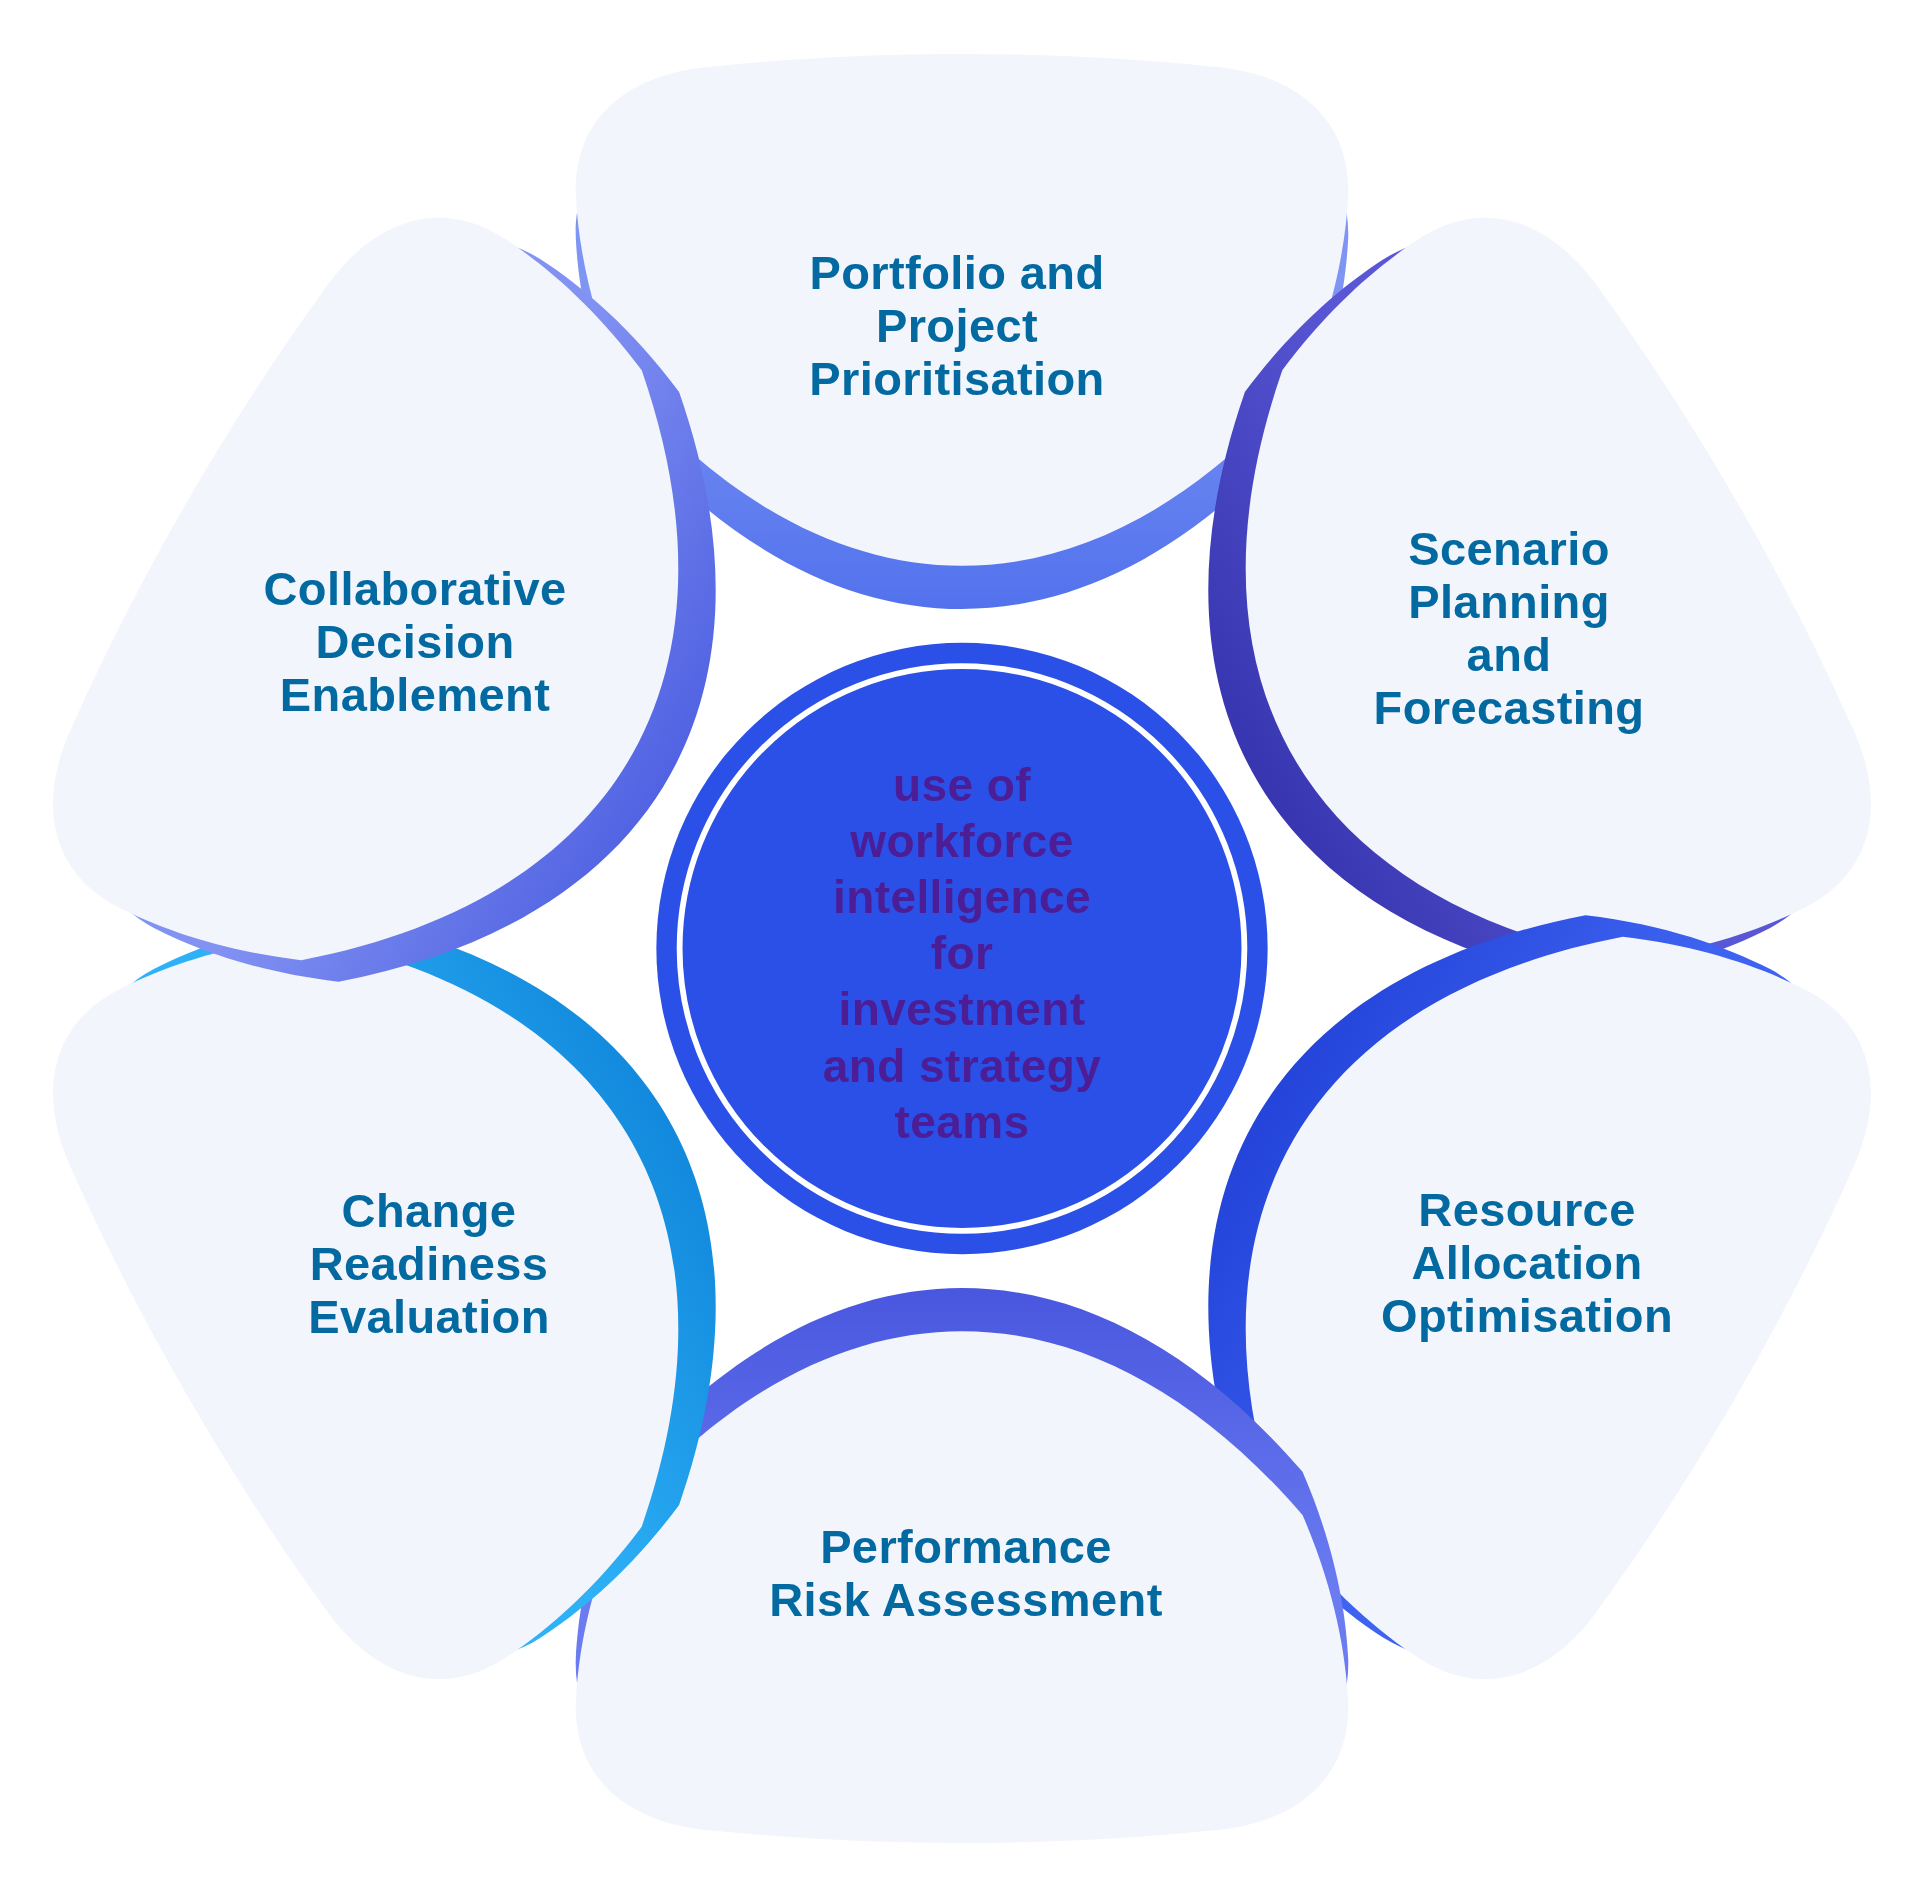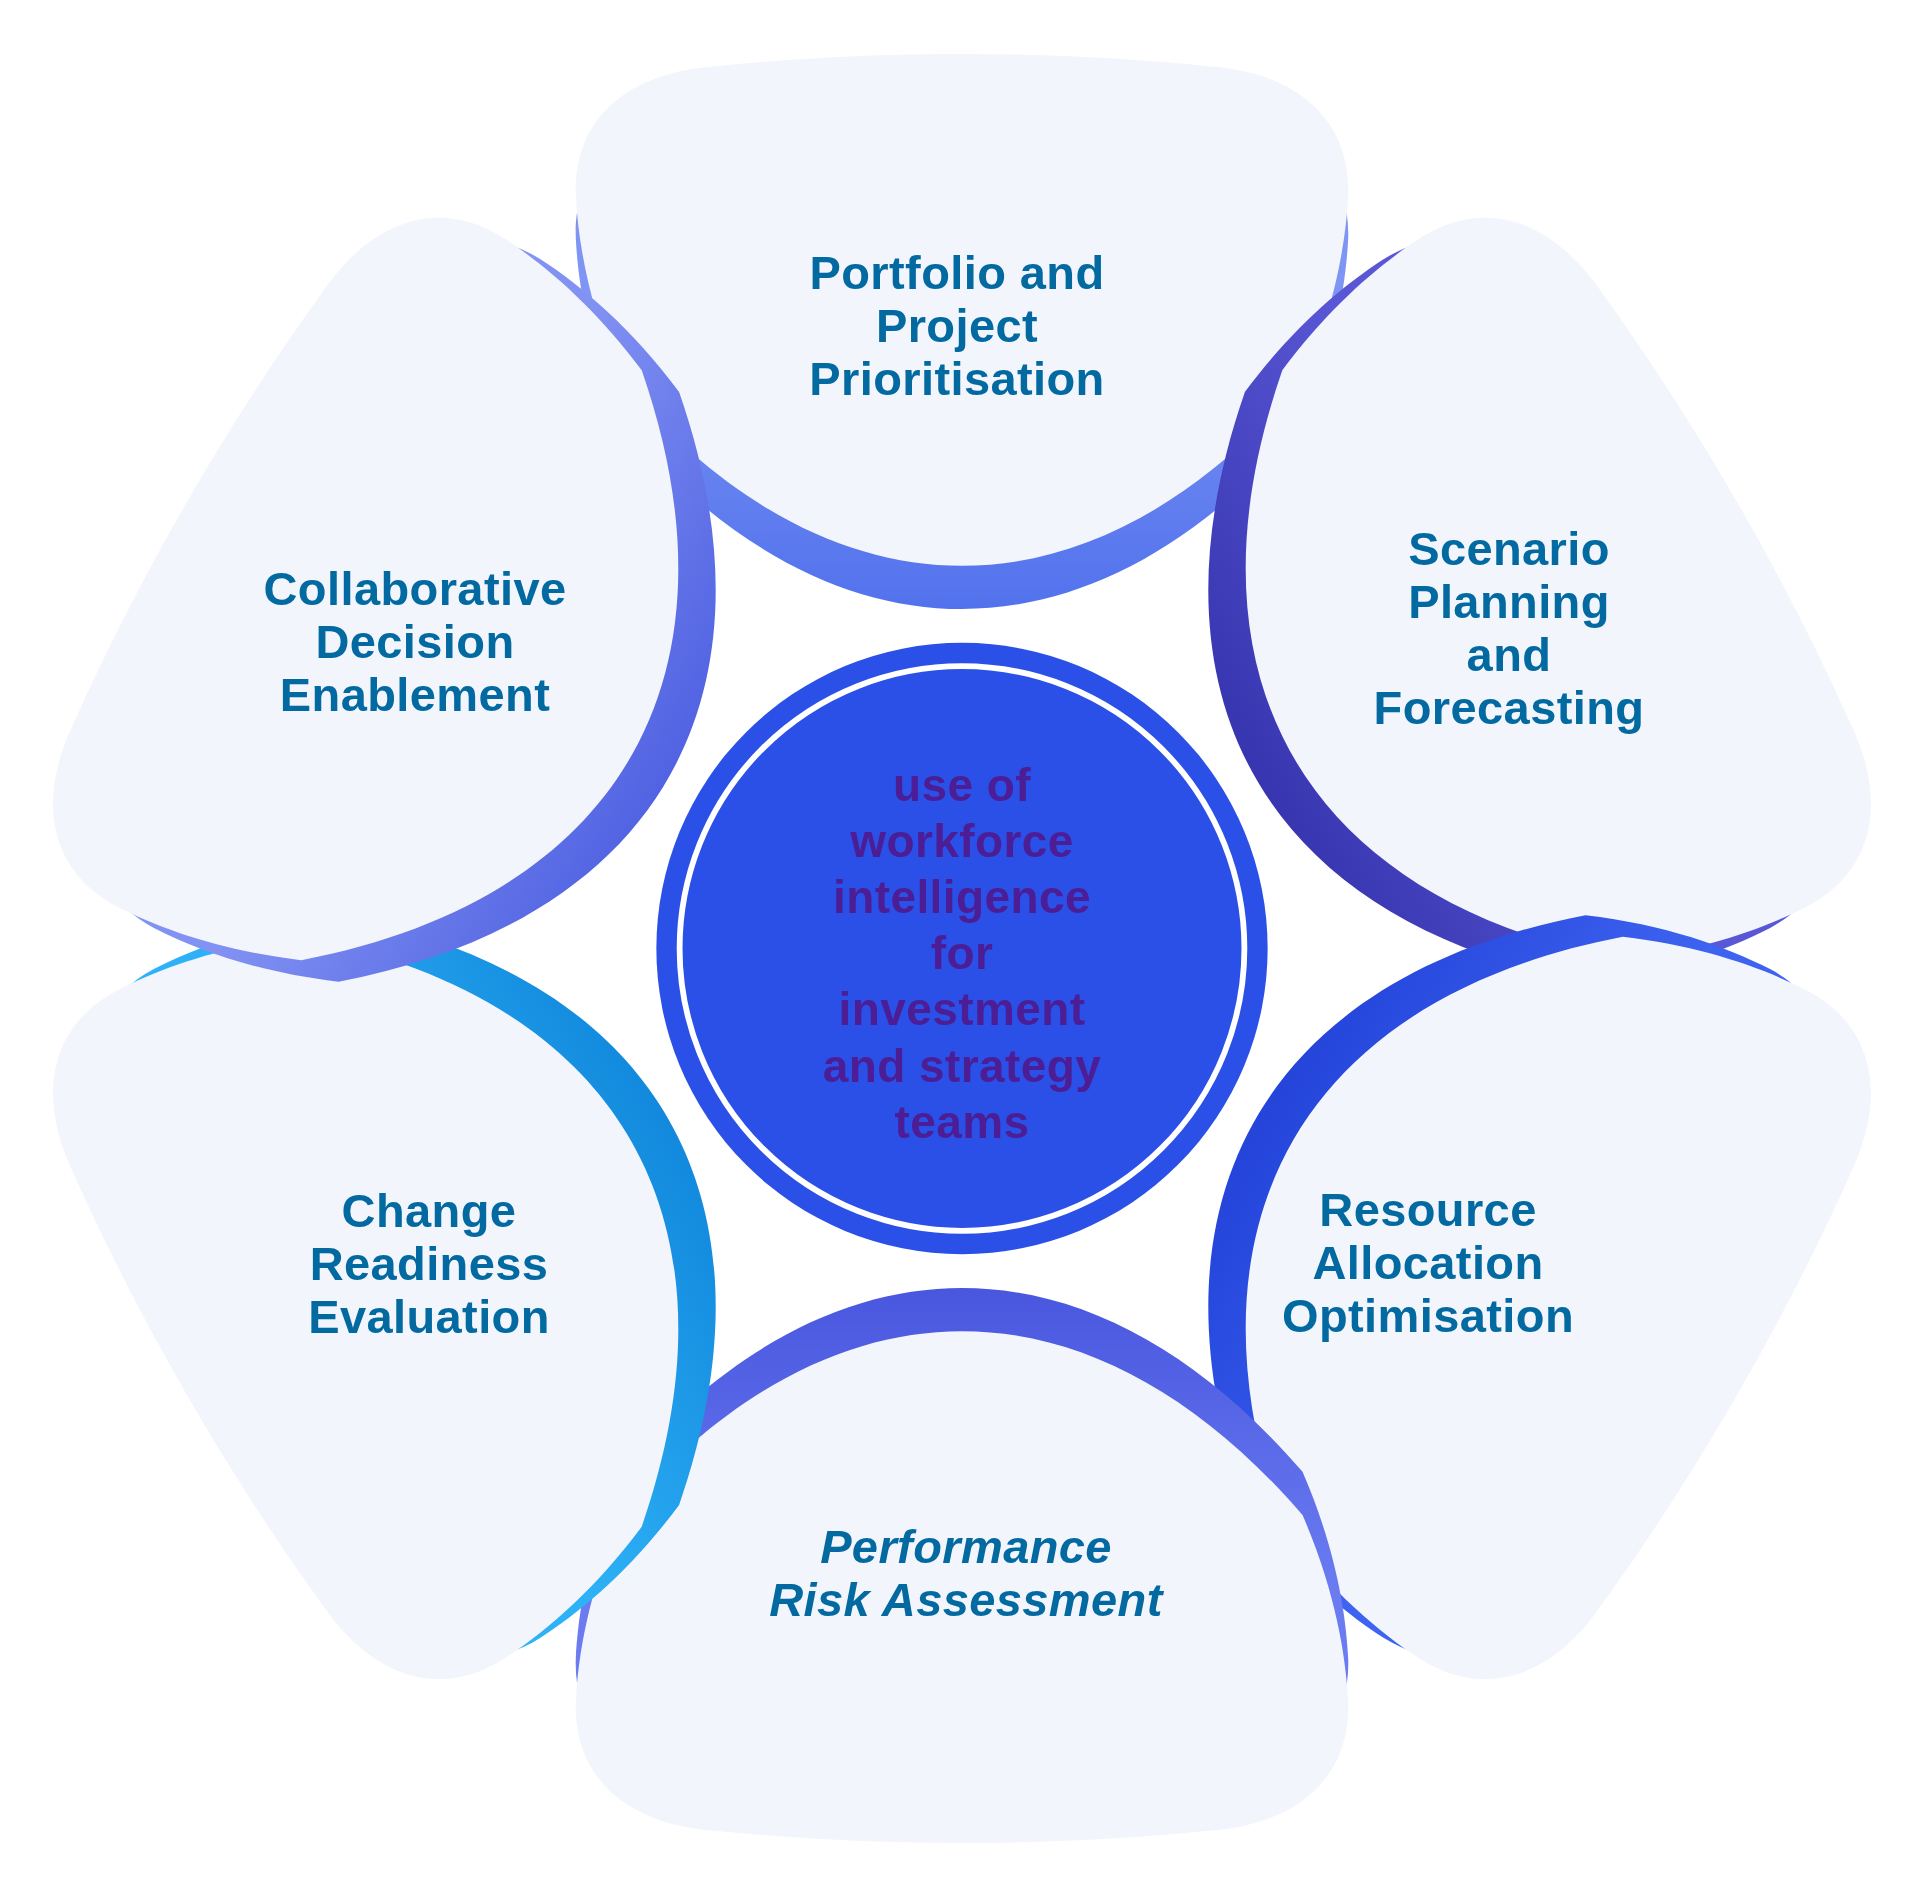--- a/index.html
+++ b/index.html
@@ -35,22 +35,22 @@
     letter-spacing: 0.4px;
   }
   .label.center-label {
     color: #4c1d95;
     font-size: 46px;
     line-height: 1.22;
     font-weight: 600;
   }
   .pos-portfolio     { left: 957px; top: 326px;  }
   .pos-scenario      { left: 1509px; top: 628px;  }
-  .pos-resource      { left: 1428px; top: 1263px; }
-  .pos-performance   { left: 966px; top: 1573px; font-style: italic; }
+  .pos-resource      { left: 1527px; top: 1263px; }
+  .pos-performance   { left: 966px; top: 1573px; }
   .pos-change        { left: 429px;  top: 1264px; }
   .pos-collaborative { left: 415px;  top: 642px;  }
   .pos-center        { left: 962px; top: 953px; width: 631px; }
 </style>
 </head>
 <body>
 
 <div class="stage">
 
   <svg viewBox="0 0 2316 2284" aria-hidden="true">

